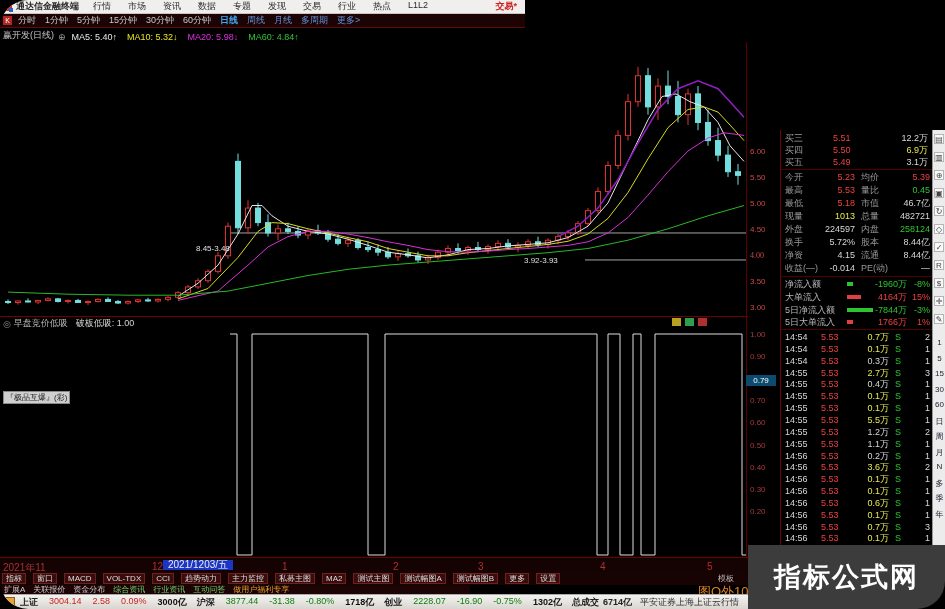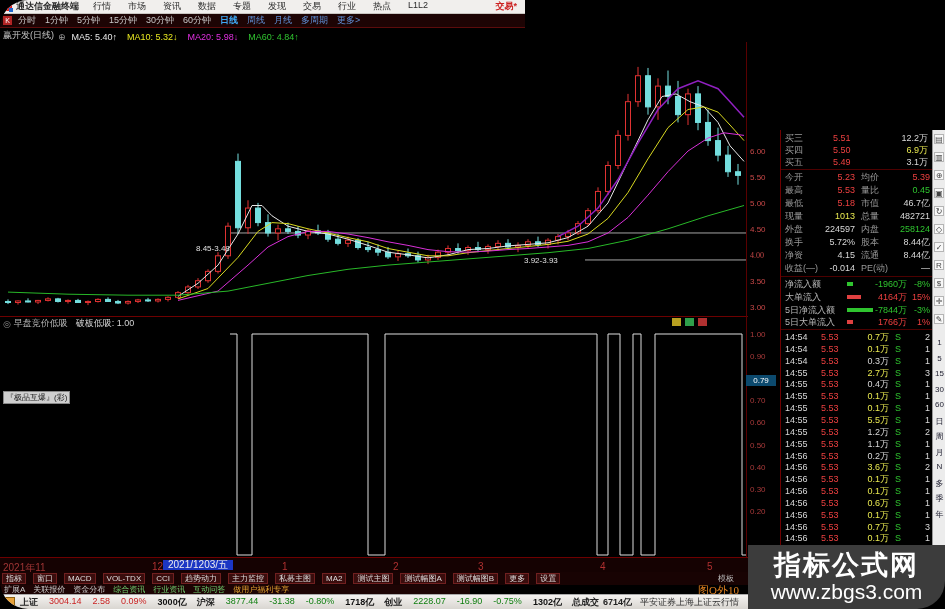--- a/index.html
+++ b/index.html
@@ -52,21 +52,21 @@
     font-size:8px;text-align:center;line-height:11px;}
   
   #dateaxis{position:absolute;left:0;top:558px;width:748px;height:14px;background:#150202;font-size:10px;color:#a03535;}
   #date-left{position:absolute;left:3px;top:3px;}
   #date-cur{position:absolute;left:163px;top:2px;background:#1b36c4;color:#eee;padding:0 5px;line-height:10px;}
   .date-mark{position:absolute;top:3px;color:#b03030;}
   #tabs1{position:absolute;left:0;top:572px;width:748px;height:13px;background:#180303;display:flex;
     align-items:center;gap:7px;padding-left:2px;box-sizing:border-box;font-size:8px;}
   .tab1{background:#3a0d0d;border:1px solid #702020;color:#ddd;padding:0 3px;line-height:9px;white-space:nowrap;}
   #template-btn{position:absolute;left:718px;top:573px;font-size:8px;color:#bdbdbd;}
-  #overlay-tag{position:absolute;left:698px;top:583px;font-size:11px;color:#e08020;font-family:Liberation Serif, serif;}
+  #overlay-tag{position:absolute;left:698px;top:583px;font-size:13px;color:#e08020;}
   #tabs2{position:absolute;left:0;top:585px;width:470px;height:9px;background:#1d0404;display:flex;
     align-items:center;gap:4px;padding-left:2px;box-sizing:border-box;font-size:8px;}
   .tab2{padding:8px 2px;white-space:nowrap;color:#ccc;}
   .tab2.green{color:#6fce6f;}
   .tab2.orange{color:#e0a030;}
   #statusbar{position:absolute;left:0;top:594px;width:748px;height:15px;
     background:linear-gradient(#f4f2f0,#d9d6d1);display:flex;align-items:center;
     font-size:9px;color:#222;border-top:1px solid #aaa;box-sizing:border-box;}
   #status-icon{width:10px;height:8px;background:#e8a33c;border:1px solid #8a6010;margin:0 5px 0 3px;flex:0 0 auto;}
   .idx{display:flex;gap:11px;margin-right:10px;white-space:nowrap;}
@@ -662,15 +662,14 @@
       <div class="rs-period" style="top: 301px;">周</div>
       <div class="rs-period" style="top: 316.5px;">月</div>
       <div class="rs-period" style="top: 332px;">N</div>
       <div class="rs-period" style="top: 347.5px;">多</div>
       <div class="rs-period" style="top: 363px;">季</div>
       <div class="rs-period" style="top: 378.5px;">年</div>
     </div>
 
   <div id="watermark">
     <div id="wm1">指标公式网</div>
-    <div id="wm2">www.zbgs3.com</div>
   </div>
 </div>
 
 </body></html>

